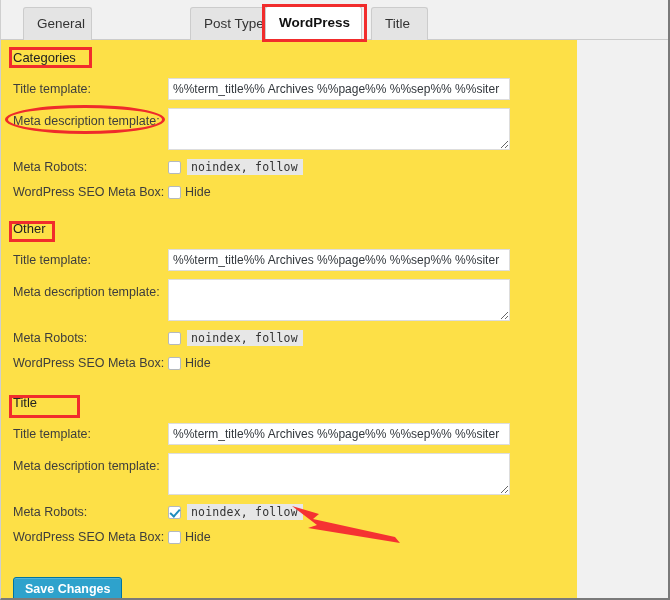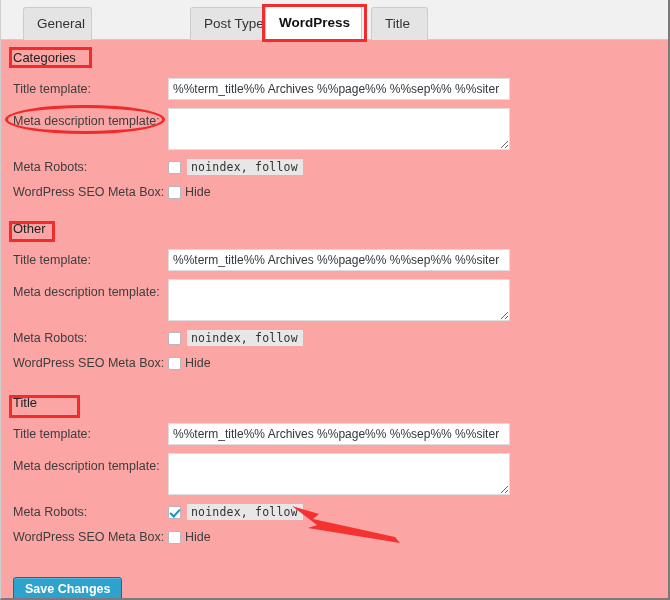--- a/index.html
+++ b/index.html
@@ -59,23 +59,23 @@
     color: #111;
     font-weight: bold;
     height: 34px;
   }
 
   
   .content {
     position: absolute;
     left: 0;
     top: 40px;
-    width: 668px;
+    width: 576px;
     height: 558px;
-    background: #fca5a5;
+    background: #fde047;
   }
 
   .section {
     position: absolute;
     left: 0;
     width: 600px;
   }
   .section-title {
     position: absolute;
     left: 12px;

